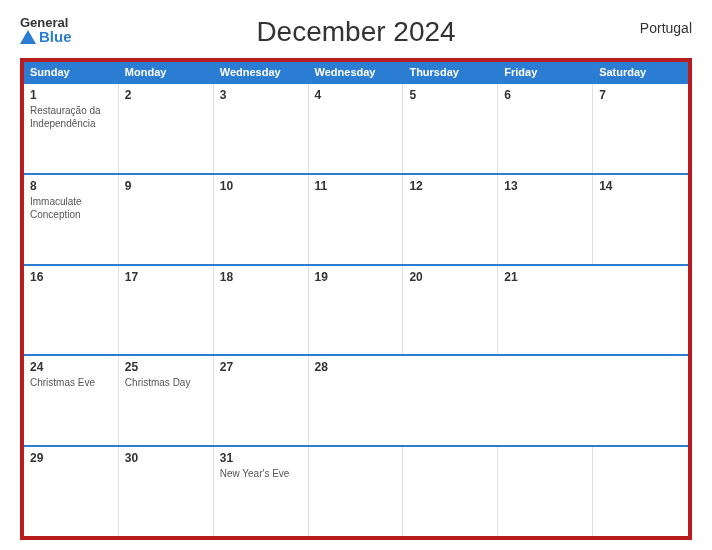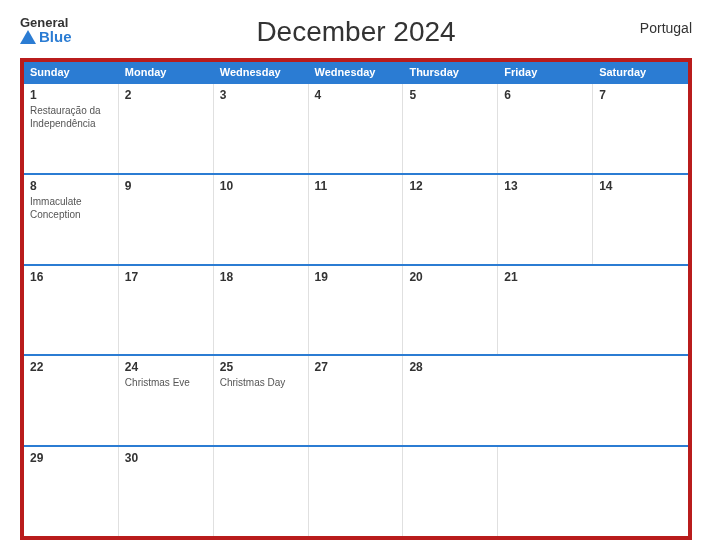--- a/index.html
+++ b/index.html
@@ -211,43 +211,44 @@
           </div>
           <div class="day-cell">
             <div class="day-number">20</div>
           </div>
           <div class="day-cell">
             <div class="day-number">21</div>
           </div>
         </div>
         <div class="week-row">
           <div class="day-cell">
-            <div class="day-number">22</div>
-          </div>
-          <div class="day-cell">
             <div class="day-number">24</div>
             <div class="event">Christmas Eve</div>
           </div>
           <div class="day-cell">
             <div class="day-number">25</div>
             <div class="event">Christmas Day</div>
           </div>
           <div class="day-cell">
             <div class="day-number">27</div>
           </div>
           <div class="day-cell">
             <div class="day-number">28</div>
           </div>
         </div>
         <div class="week-row">
           <div class="day-cell">
             <div class="day-number">29</div>
           </div>
           <div class="day-cell">
             <div class="day-number">30</div>
+          </div>
+          <div class="day-cell">
+            <div class="day-number">31</div>
+            <div class="event">New Year's Eve</div>
           </div>
           <div class="day-cell empty">
             <div class="day-number"></div>
           </div>
           <div class="day-cell empty">
             <div class="day-number"></div>
           </div>
           <div class="day-cell empty">
             <div class="day-number"></div>
           </div>

